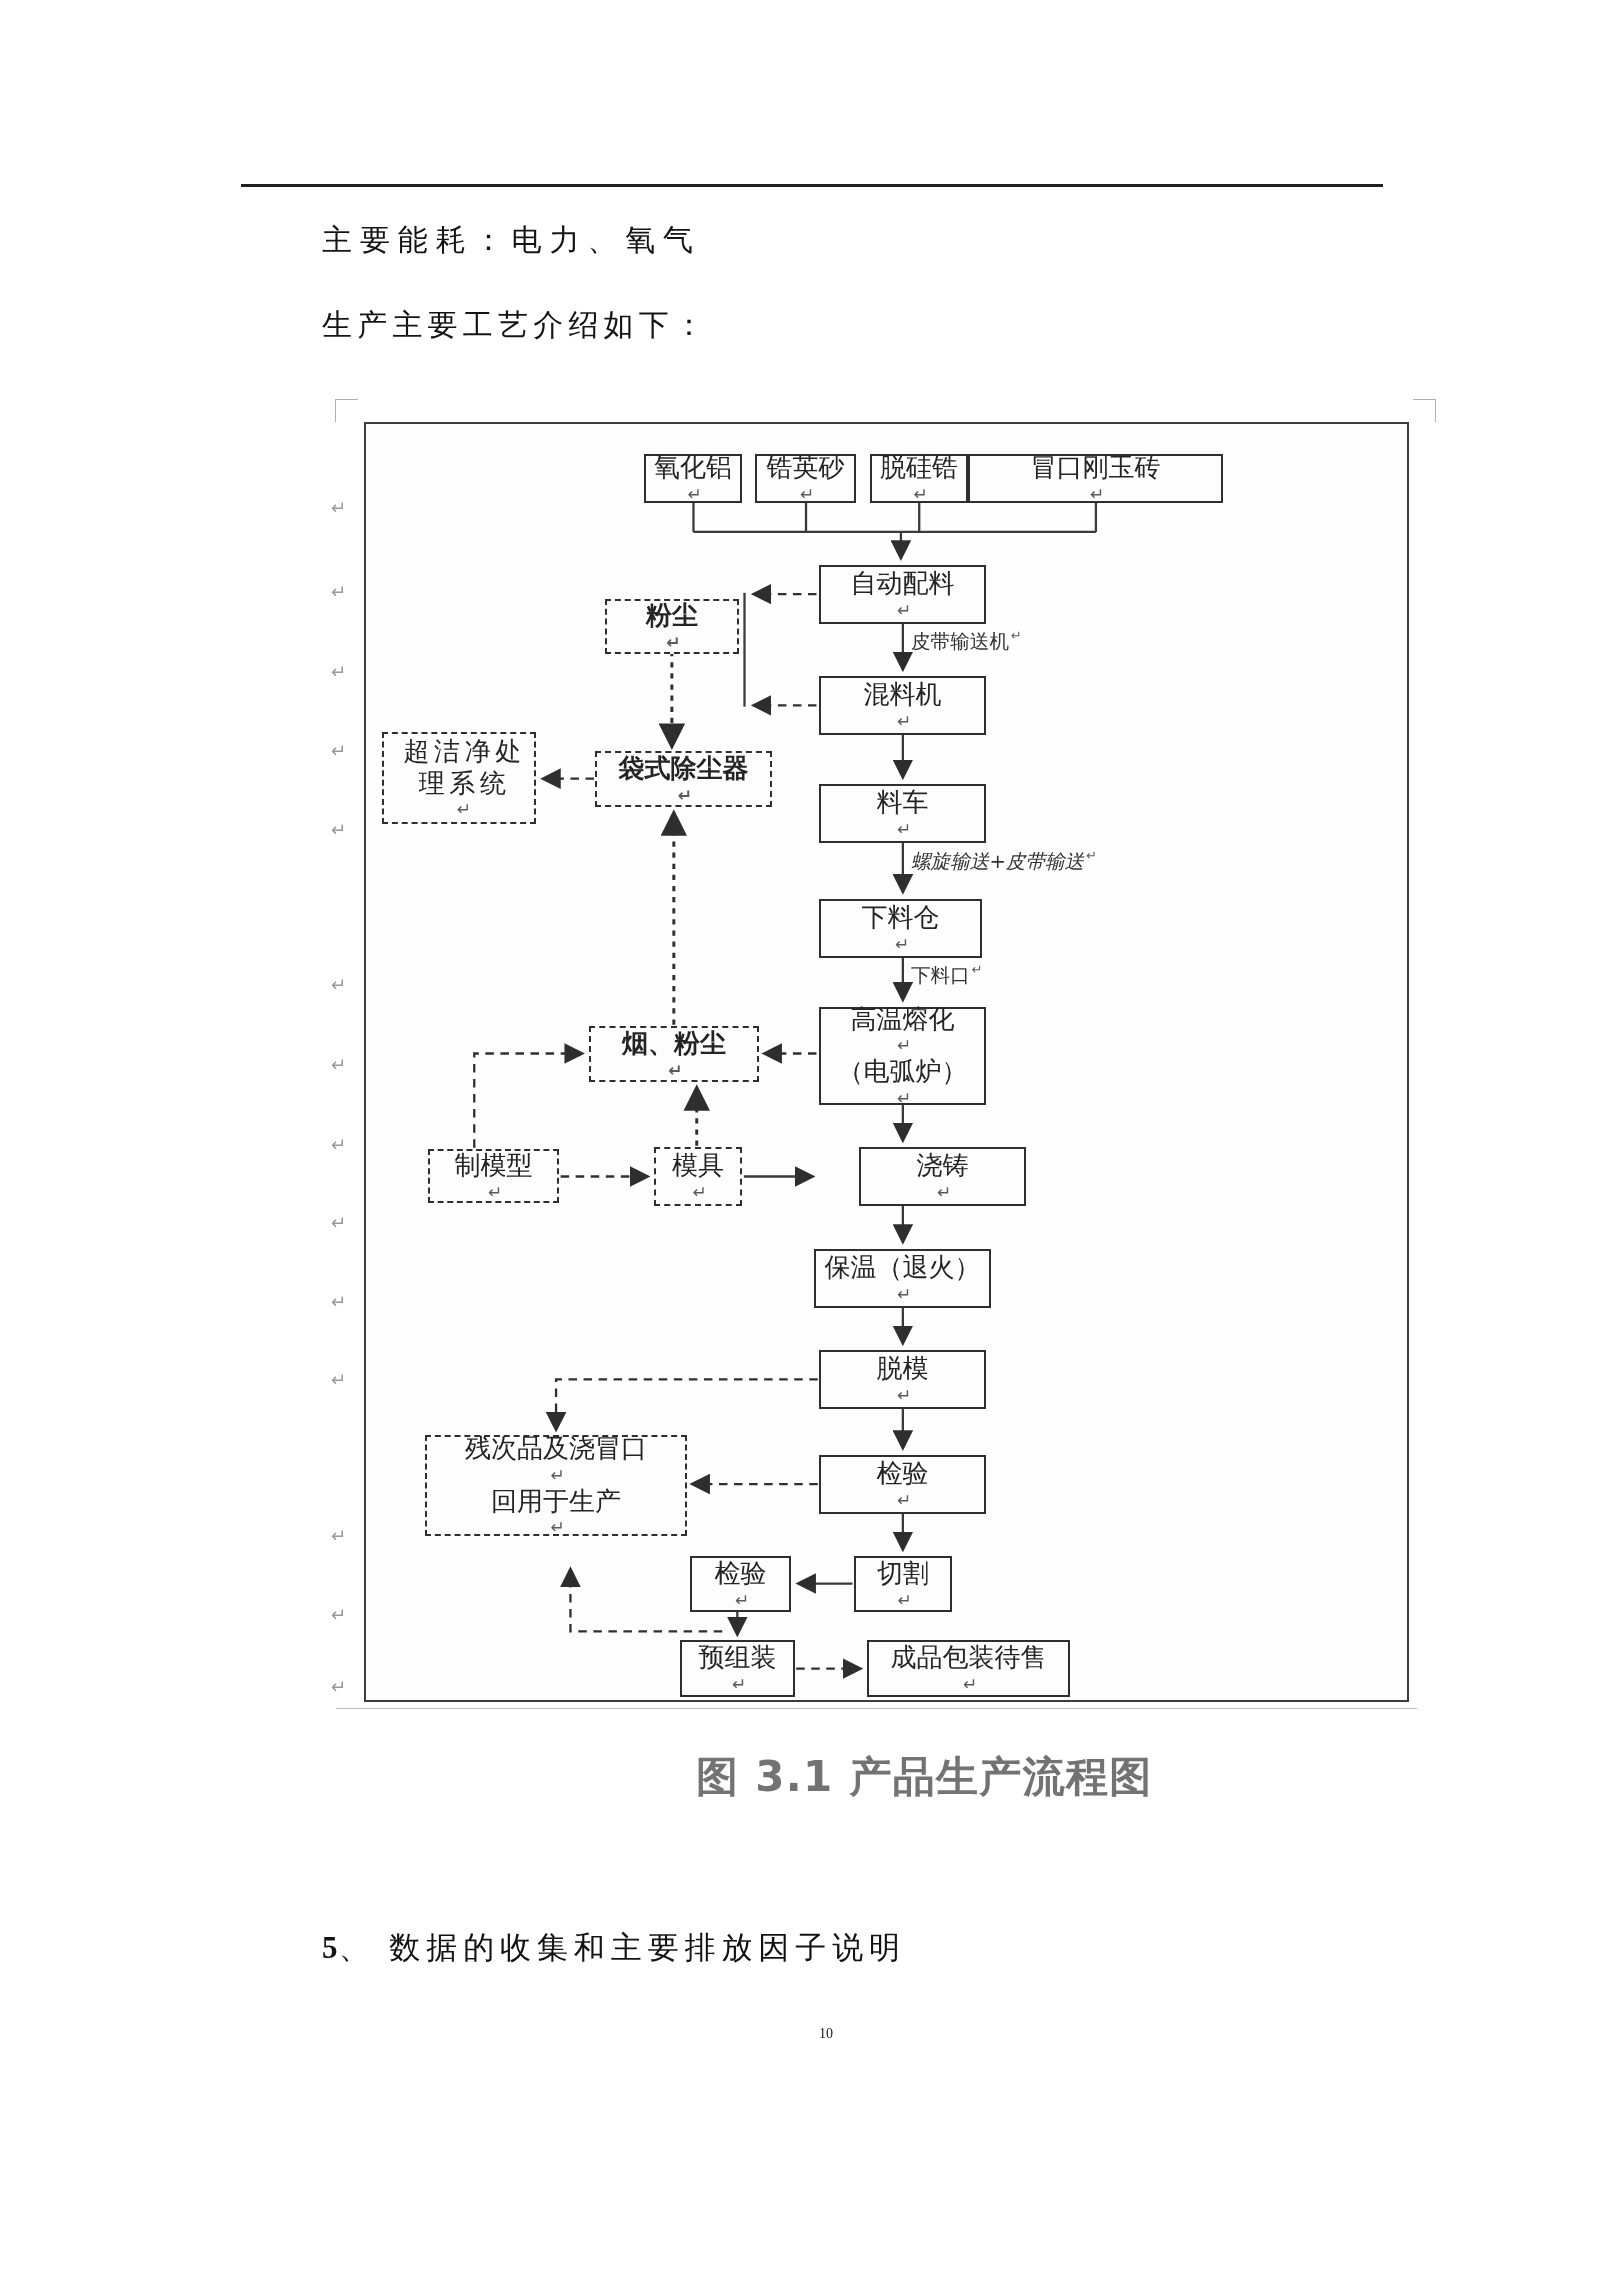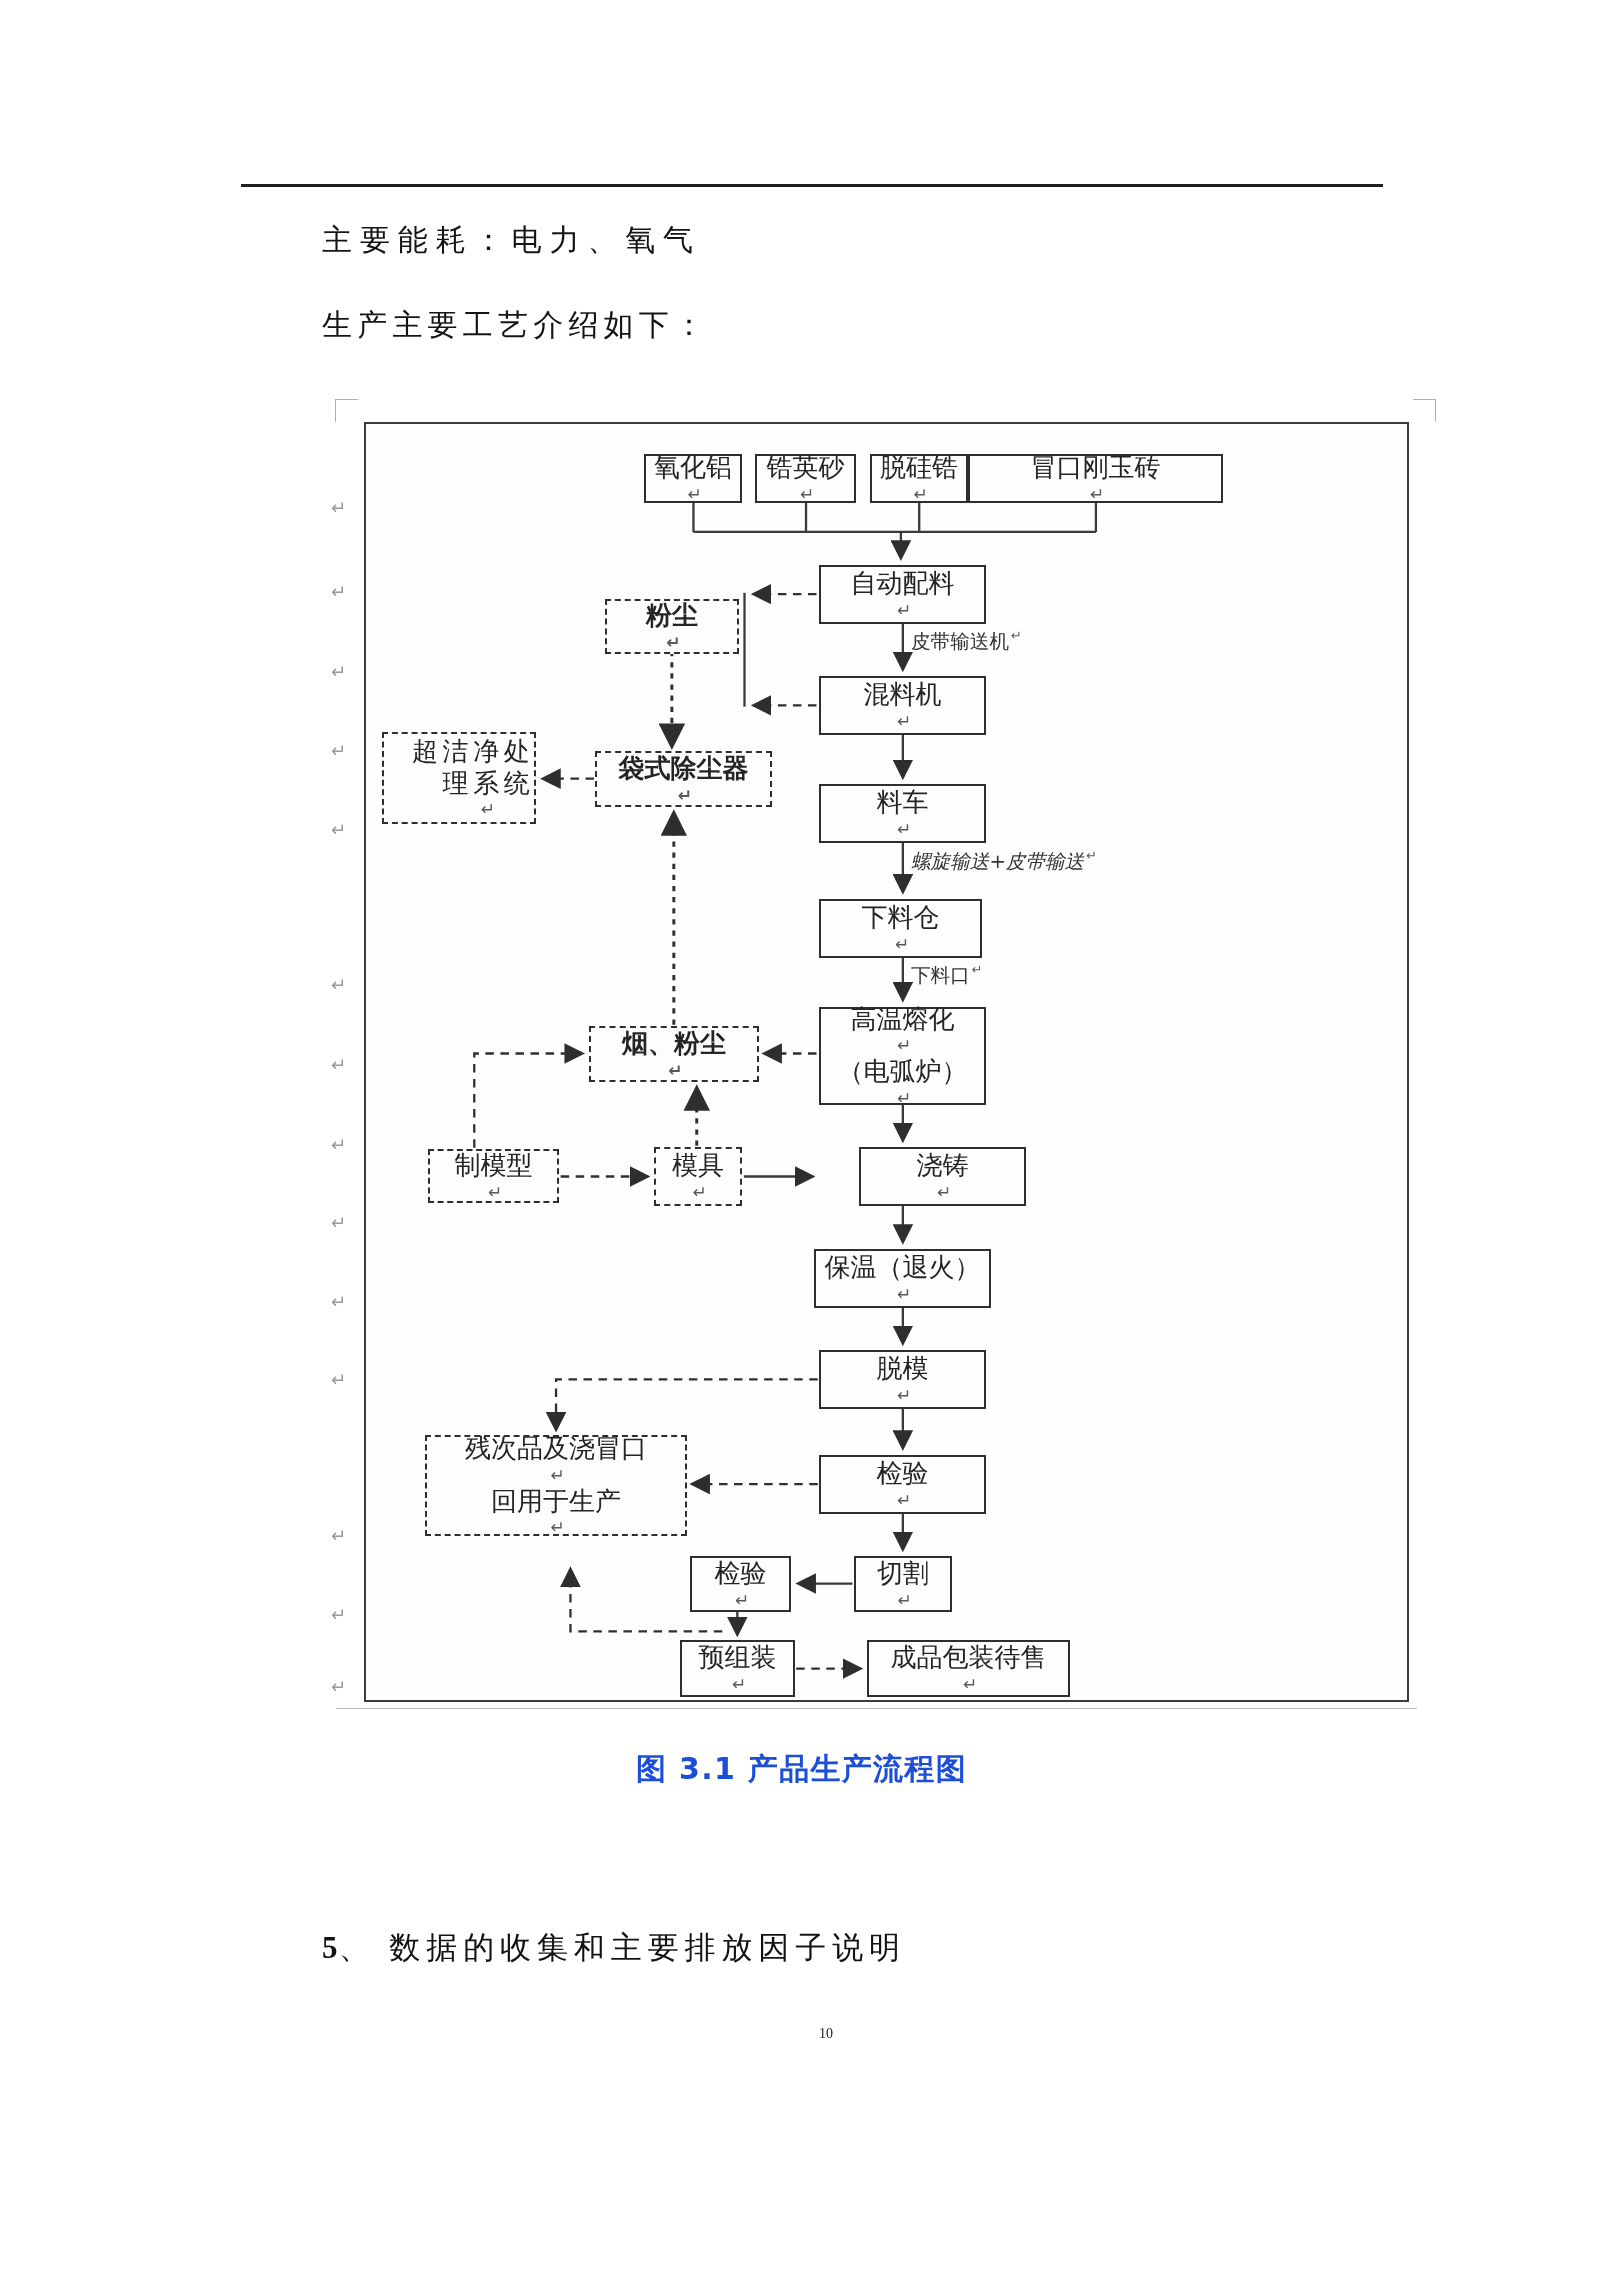--- a/index.html
+++ b/index.html
@@ -20,30 +20,30 @@
   .bottomline{position:absolute;left:336px;top:1708px;width:1081px;height:0;border-top:1.3px solid #bcbcbc;}
   
   .node{position:absolute;display:flex;flex-direction:column;align-items:center;justify-content:center;
         background:#fdfdfd;font-family:"DejaVu Sans", sans-serif;font-size:26px;color:#242424;
         line-height:1.22;text-align:center;box-sizing:border-box;}
   .solid{border:2px solid #2e2e2e;}
   .dashed{border:2.6px dashed #2e2e2e;}
   .bold{font-weight:bold;}
   .line{display:flex;align-items:center;white-space:nowrap;flex-direction:column;}
   .pm{font-size:17px;color:#5a5a5a;margin-left:3.3px;font-family:"DejaVu Sans", sans-serif;}
-  .leftalign{align-items:flex-end;padding-left:10.5px;text-align:left;letter-spacing:4.6px;}
+  .leftalign{align-items:center;padding-left:10.5px;text-align:left;letter-spacing:4.6px;}
   
   .flabel{position:absolute;font-family:"DejaVu Sans", sans-serif;font-size:19.6px;color:#333;
           white-space:nowrap;display:flex;align-items:flex-start;}
   .flabel .pm{font-size:13px;margin-left:2px;}
   
   .mmark{position:absolute;font-size:18.3px;color:#9a9a9a;font-family:"DejaVu Sans", sans-serif;}
   
-  .caption{position:absolute;left:636px;top:1749px;font-family:"DejaVu Sans", sans-serif;
-           font-weight:bold;font-size:30px;color:#1d4ed8;letter-spacing:1.3px;white-space:nowrap;}
+  .caption{position:absolute;left:696px;top:1749px;font-family:"DejaVu Sans", sans-serif;
+           font-weight:bold;font-size:42px;color:#737373;letter-spacing:1.3px;white-space:nowrap;}
   .heading{position:absolute;left:322px;top:1927px;font-size:31px;color:#121212;
            letter-spacing:5.9px;white-space:nowrap;}
   .heading b{font-family:"Liberation Serif", serif;font-weight:bold;letter-spacing:1.3px;}
   .pageno{position:absolute;left:819px;top:2026px;font-size:14px;color:#222;}
   svg{position:absolute;left:0;top:0;}
 </style>
 </head>
 <body>
 
 <div class="page">

